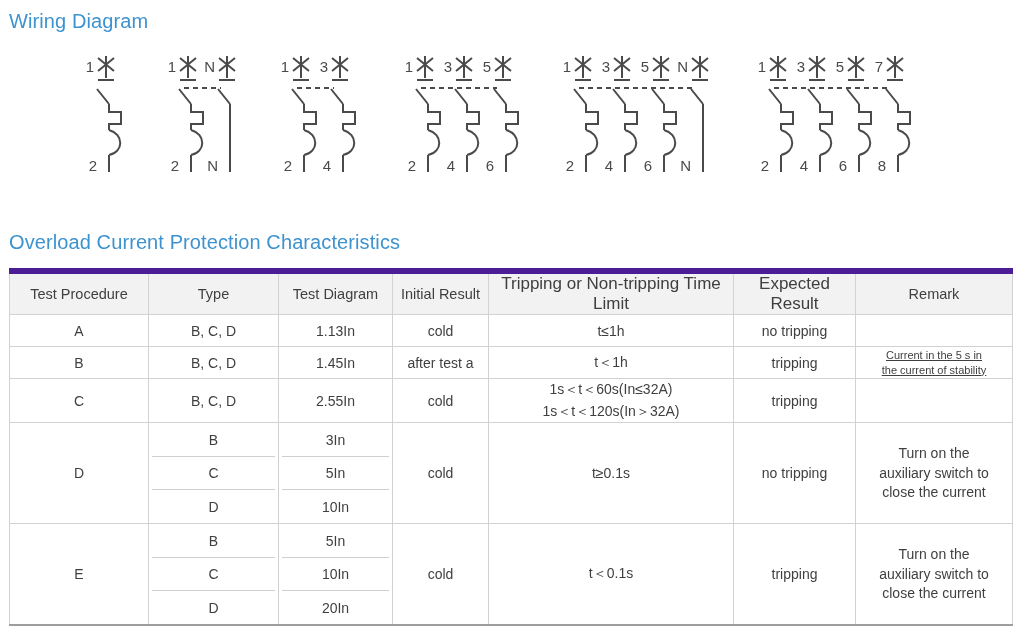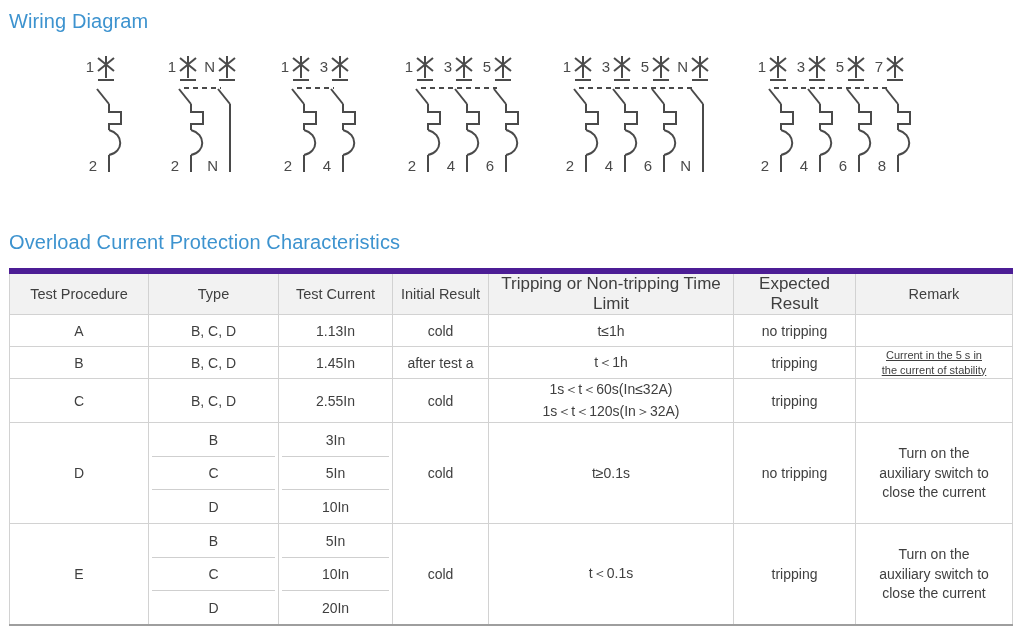--- a/index.html
+++ b/index.html
@@ -291,21 +291,21 @@
           <col style="width:114px">
         <col style="width:96px">
           <col style="width:245px">
           <col style="width:122px">
         <col style="width:157px">
       </colgroup>
       <thead>
         <tr>
           <th>Test Procedure</th>
           <th>Type</th>
-          <th>Test Current</th>
+          <th>Test Diagram</th>
           <th>Initial Result</th>
           <th class="small">Tripping or Non-tripping Time Limit</th>
           <th class="small">Expected Result</th>
           <th>Remark</th>
         </tr>
       </thead>
       <tbody id="table-body">
           <tr>
             <td>A</td>
             <td>B, C, D</td>

